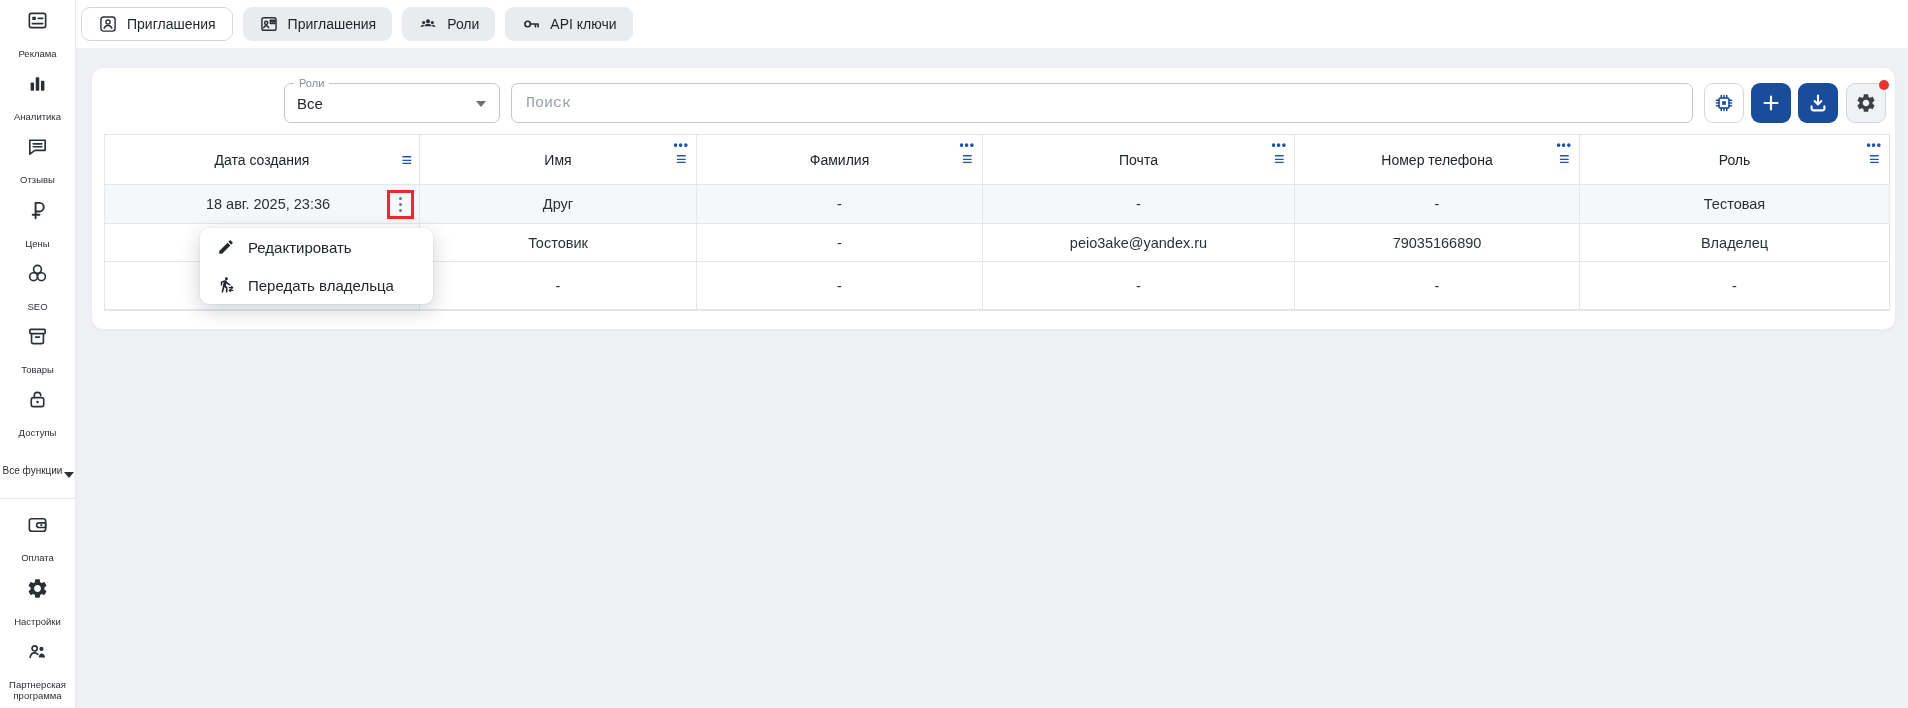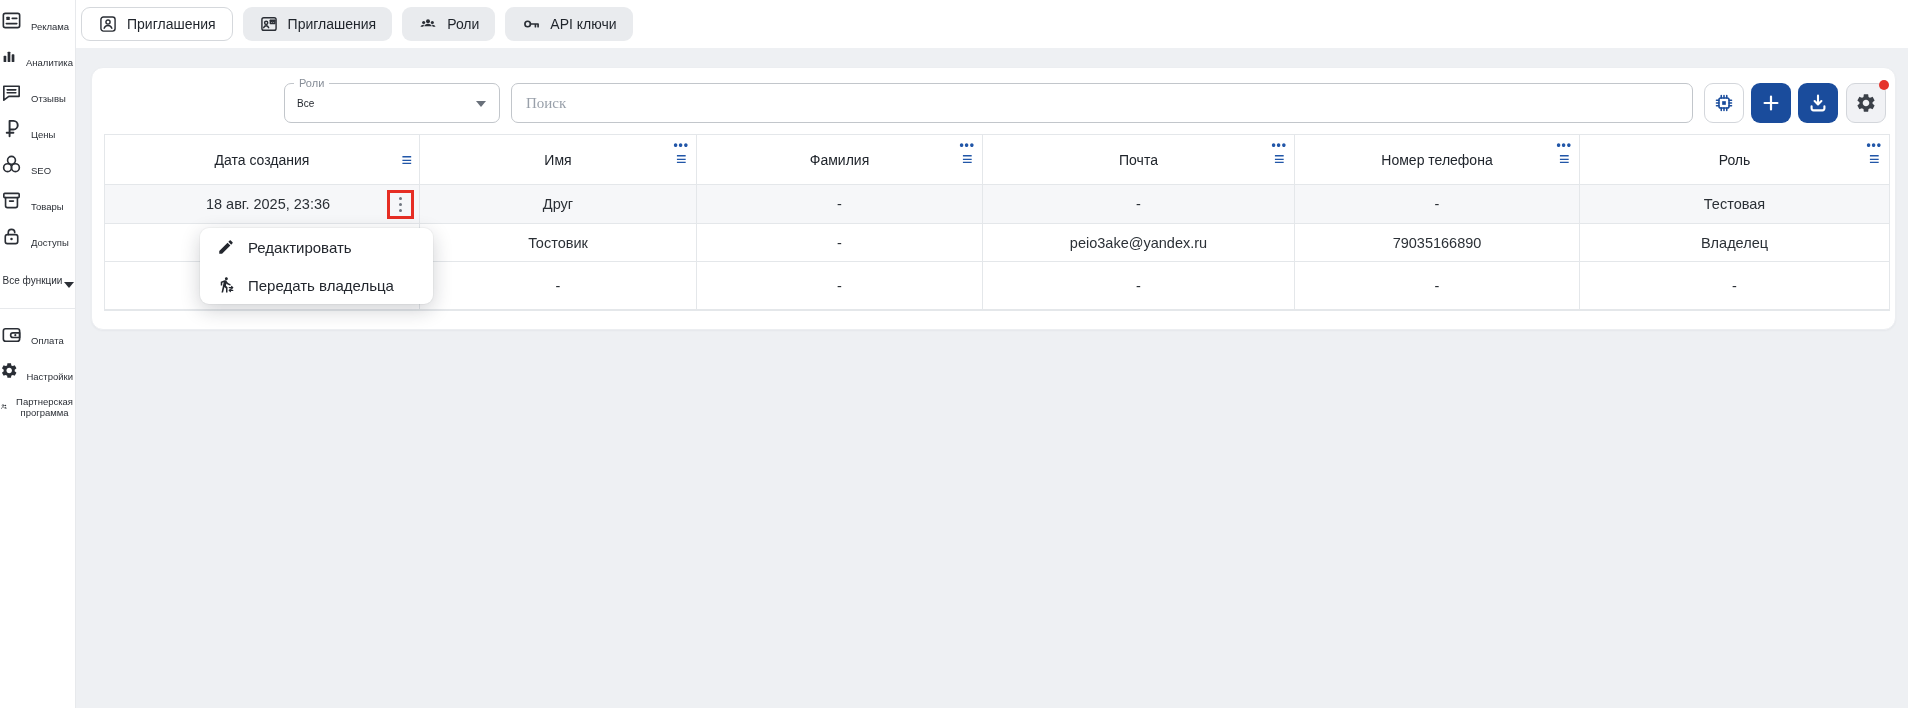--- a/index.html
+++ b/index.html
@@ -9,21 +9,21 @@
     -webkit-font-smoothing:antialiased;
   }
   svg{display:block}
   .stroke{fill:none;stroke:#2a2e35;stroke-width:1.7;stroke-linecap:round;stroke-linejoin:round}
   .fill{fill:#2a2e35}
 
   
   .sidebar{position:absolute;left:0;top:0;width:76px;height:708px;background:#fff;
     border-right:1px solid #e7e9ec;box-sizing:border-box;display:flex;flex-direction:column;
     align-items:center;padding-top:9px;z-index:5}
-  .side-item{display:flex;flex-direction:row;align-items:flex-end;gap:6px;margin-bottom:13px;
+  .side-item{display:flex;flex-direction:column;align-items:center;gap:16px;margin-bottom:13px;
     width:100%;cursor:pointer}
   .side-item svg{width:23px;height:23px}
   .side-label{font-size:9.5px;color:#2b2f36;text-align:center;line-height:1.18;padding:0 2px}
   .all-func{margin-top:12px;margin-bottom:4px;display:flex;flex-direction:row;align-items:center;cursor:pointer}
   .all-func .side-label{font-size:10px}
   .caret-down{width:0;height:0;border-left:5px solid transparent;border-right:5px solid transparent;
     border-top:6px solid #2b2f36;margin-top:9px}
   .side-divider{width:76px;border-top:1px solid #e7e9ec;margin:16px 0 14px}
 
   
@@ -43,27 +43,27 @@
   
   .btn-filters{position:absolute;left:16px;top:15px;width:156px;height:40px;background:#fff;
     border:2px solid #1a4c9c;border-radius:9px;display:flex;align-items:center;justify-content:center;
     gap:11px;color:#1a4c9c;font-weight:700;font-size:15.5px;box-sizing:border-box;cursor:pointer}
   .btn-filters svg{width:18px;height:18px}
   .select-roles{position:absolute;left:192px;top:15px;width:216px;height:40px;
     border:1px solid #c2c6cb;border-radius:7px;box-sizing:border-box;cursor:pointer}
   .select-label{position:absolute;left:9px;top:-7px;background:#fff;padding:0 5px;
     font-size:11px;color:#878e98}
   .select-value{position:absolute;left:12px;top:50%;transform:translateY(-50%);
-    font-size:10px;color:#23272e}
+    font-size:15px;color:#23272e}
   .select-caret{position:absolute;right:13px;top:17px;width:0;height:0;
     border-left:5px solid transparent;border-right:5px solid transparent;border-top:6px solid #69707a}
   .search{position:absolute;left:419px;top:15px;width:1182px;height:40px;border:1px solid #c2c6cb;
     border-radius:7px;box-sizing:border-box}
   .search input{width:100%;height:100%;border:none;outline:none;background:transparent;
-    padding:0 14px;font-size:15px;color:#23272e;font-family:Liberation Serif, serif;box-sizing:border-box}
+    padding:0 14px;font-size:15px;color:#23272e;font-family:Liberation Mono, monospace;box-sizing:border-box}
   .search input::placeholder{color:#99a0aa}
   .icon-btn{position:absolute;top:15px;width:40px;height:40px;border-radius:9px;box-sizing:border-box;
     display:flex;align-items:center;justify-content:center;cursor:pointer}
   .icon-btn svg{width:22px;height:22px}
   .ib-outline{background:#fff;border:1px solid #d3d6db}
   .ib-blue{background:#1a4c9c}
   .ib-gray{background:#f1f2f5;border:1px solid #d3d6db}
   .notif-dot{position:absolute;right:-4px;top:-4px;width:10px;height:10px;border-radius:50%;
     background:#e5342c}
 

